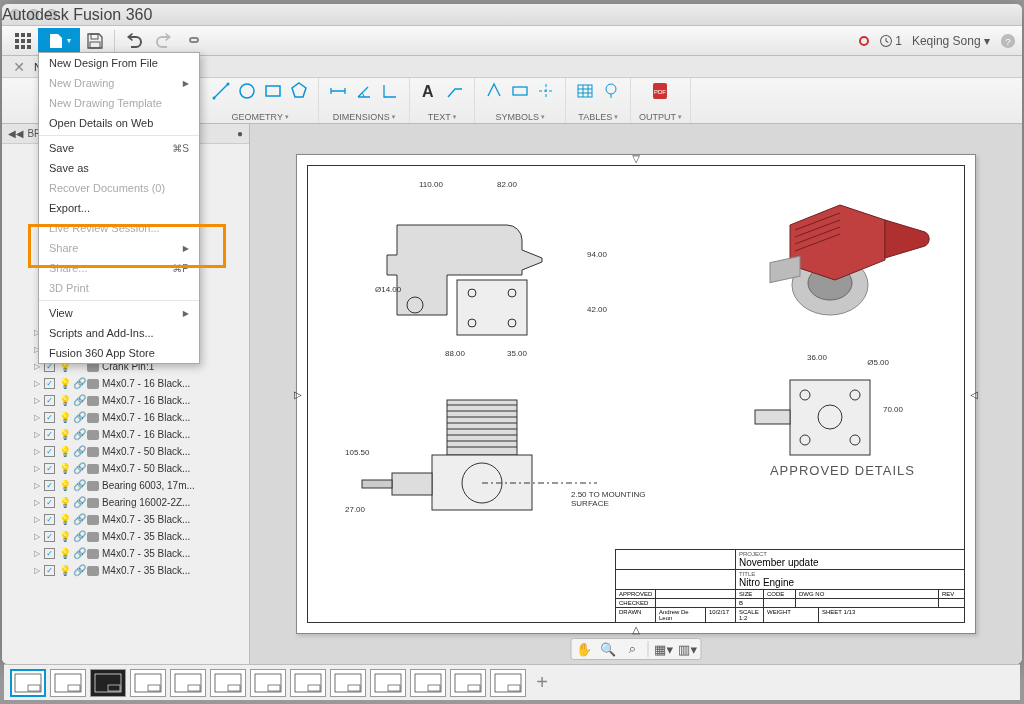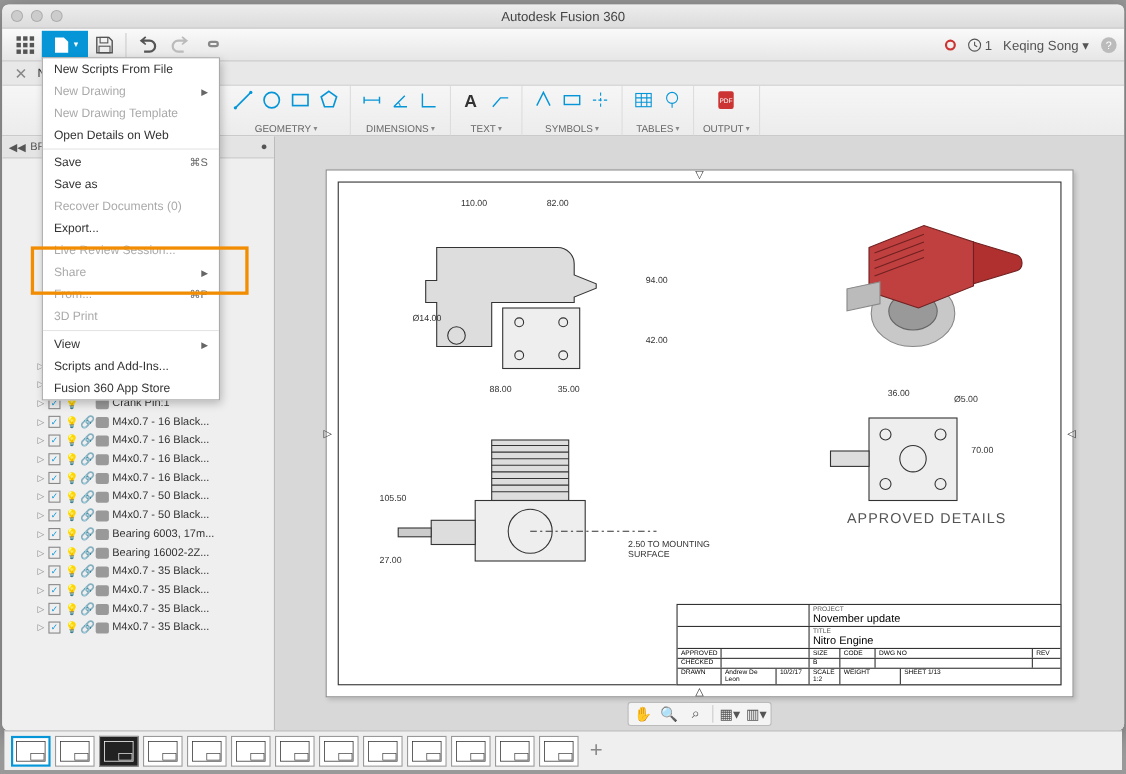--- a/index.html
+++ b/index.html
@@ -1,21 +1,21 @@
 <!DOCTYPE html>
 <html><head>
 <meta charset="utf-8">
 <style>
 * { box-sizing: border-box; margin: 0; padding: 0; font-family: -apple-system, "Helvetica Neue", Arial, sans-serif; }
 body { width: 1024px; height: 704px; background: #999; overflow: hidden; position: relative; }
 .window { position: absolute; top: 4px; left: 2px; width: 1020px; height: 660px; background: #f0f0f0; border-radius: 6px; box-shadow: 0 4px 20px rgba(0,0,0,.3); overflow: hidden; }
 .titlebar { height: 22px; background: linear-gradient(#ededed,#dcdcdc); border-bottom: 1px solid #bfbfbf; display: flex; align-items: center; position: relative; }
 .traffic { display: flex; gap: 7px; padding-left: 8px; }
 .dot { width: 11px; height: 11px; border-radius: 50%; border: 1px solid rgba(0,0,0,.15); background: #ccc; }
-.title { position: absolute; left: 0; right: 0; text-align: center; font-size: 12px; color: #444; pointer-events: none; }
+.title { position: absolute; left: 0; right: 0; font-size: 16px; color: #444; pointer-events: none; }
 .topbar { height: 30px; background: linear-gradient(#fafafa,#e6e6e6); border-bottom: 1px solid #bbb; display: flex; align-items: center; padding: 0 6px; }
 .tb-btn { width: 30px; height: 26px; display: flex; align-items: center; justify-content: center; color: #555; position: relative; }
 .tb-btn svg { width: 18px; height: 18px; }
 .file-btn { background: #0696d7; color: #fff; width: 42px; }
 .sep { width: 1px; height: 22px; background: #ccc; margin: 0 4px; }
 .topbar-right { margin-left: auto; display: flex; align-items: center; gap: 10px; font-size: 12px; color: #555; }
 .rec { width: 10px; height: 10px; border: 2px solid #c33; border-radius: 50%; }
 .tabbar { height: 22px; background: #e8e8e8; border-bottom: 1px solid #ccc; display: flex; align-items: center; padding-left: 10px; }
 .tab-x { width: 14px; height: 14px; color: #888; display: flex; align-items: center; justify-content: center; font-size: 14px; }
 .ribbon { height: 46px; background: linear-gradient(#f6f6f6,#ececec); border-bottom: 1px solid #bbb; display: flex; align-items: stretch; padding-left: 200px; }
@@ -524,21 +524,21 @@
         <div class="vb">▦▾</div>
         <div class="vb">▥▾</div>
       </div>
     </div>
   </div>
 
 </div>
 
 <div class="file-menu">
   <div class="fm-item">
-      <span>New Scripts From File</span>
+      <span>New Design From File</span>
     </div>
   <div class="fm-item disabled">
       <span>New Drawing</span>
       <span class="arrow">▶</span>
     </div>
   <div class="fm-item disabled">
       <span>New Drawing Template</span>
     </div>
   <div class="fm-item">
       <span>Open Details on Web</span>
@@ -558,21 +558,21 @@
       <span>Export...</span>
     </div>
   <div class="fm-item disabled">
       <span>Live Review Session...</span>
     </div>
   <div class="fm-item disabled">
       <span>Share</span>
       <span class="arrow">▶</span>
     </div>
   <div class="fm-item disabled">
-      <span>From...</span>
+      <span>Share...</span>
       <span class="sc">⌘P</span>
     </div>
   <div class="fm-item disabled">
       <span>3D Print</span>
     </div>
   <div class="fm-sep"></div>
   <div class="fm-item">
       <span>View</span>
       <span class="arrow">▶</span>
     </div>

